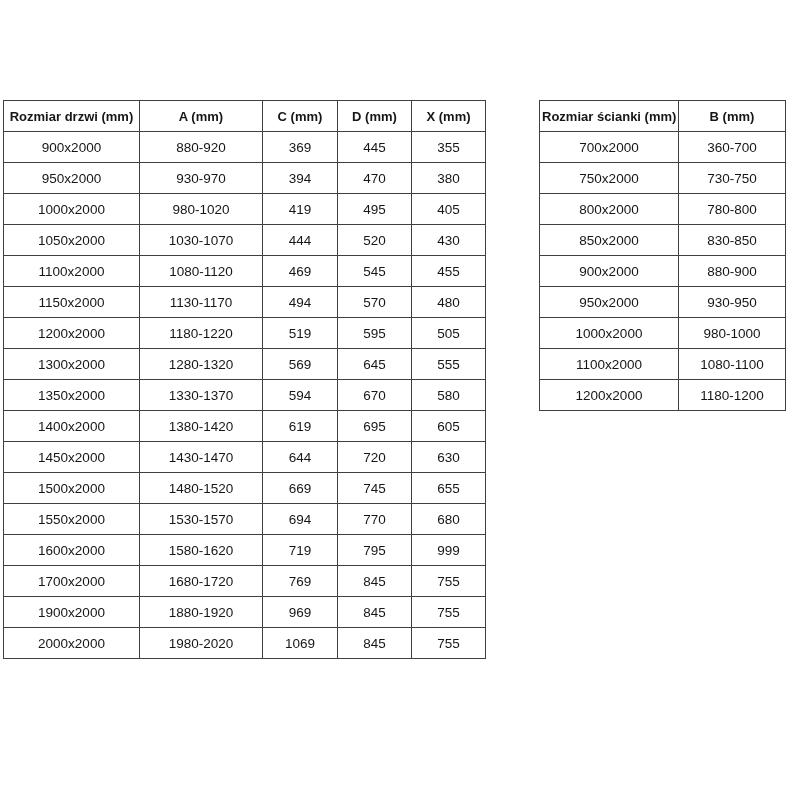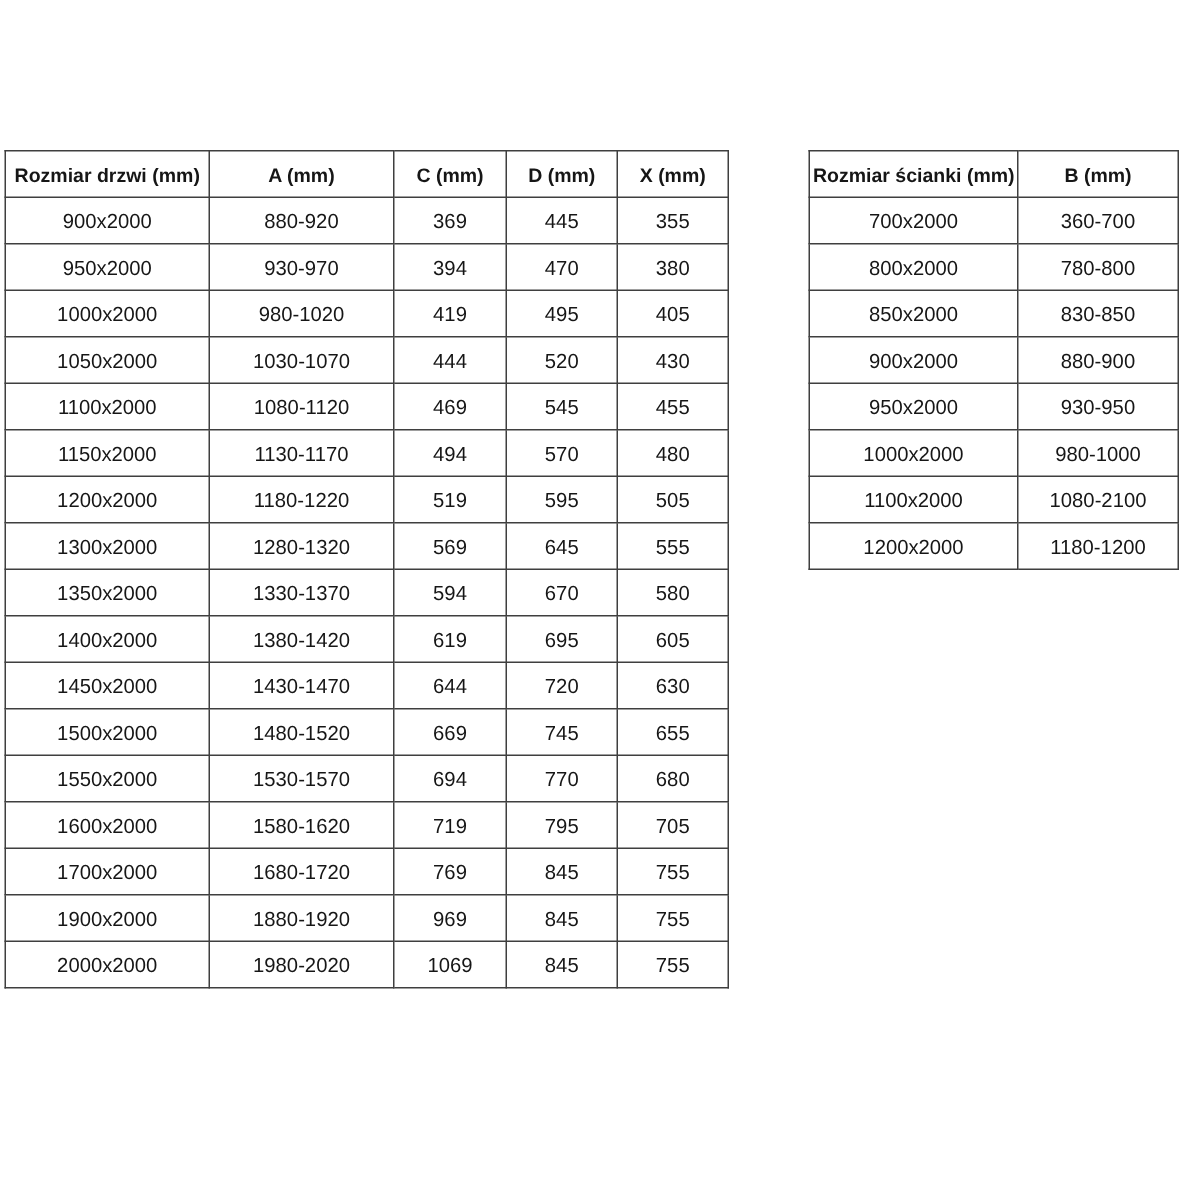--- a/index.html
+++ b/index.html
@@ -175,21 +175,21 @@
           <td>1530-1570</td>
           <td>694</td>
           <td>770</td>
           <td>680</td>
         </tr>
         <tr>
           <td>1600x2000</td>
           <td>1580-1620</td>
           <td>719</td>
           <td>795</td>
-          <td>705</td>
+          <td>999</td>
         </tr>
         <tr>
           <td>1700x2000</td>
           <td>1680-1720</td>
           <td>769</td>
           <td>845</td>
           <td>755</td>
         </tr>
         <tr>
           <td>1900x2000</td>
@@ -218,20 +218,24 @@
           <th>Rozmiar ścianki (mm)</th>
           <th>B (mm)</th>
         </tr>
     </thead>
     <tbody>
         <tr>
           <td>700x2000</td>
           <td>360-700</td>
         </tr>
         <tr>
+          <td>750x2000</td>
+          <td>730-750</td>
+        </tr>
+        <tr>
           <td>800x2000</td>
           <td>780-800</td>
         </tr>
         <tr>
           <td>850x2000</td>
           <td>830-850</td>
         </tr>
         <tr>
           <td>900x2000</td>
           <td>880-900</td>
@@ -239,21 +243,21 @@
         <tr>
           <td>950x2000</td>
           <td>930-950</td>
         </tr>
         <tr>
           <td>1000x2000</td>
           <td>980-1000</td>
         </tr>
         <tr>
           <td>1100x2000</td>
-          <td>1080-2100</td>
+          <td>1080-1100</td>
         </tr>
         <tr>
           <td>1200x2000</td>
           <td>1180-1200</td>
         </tr>
       </tbody>
   </table>
 
 </div>
 

